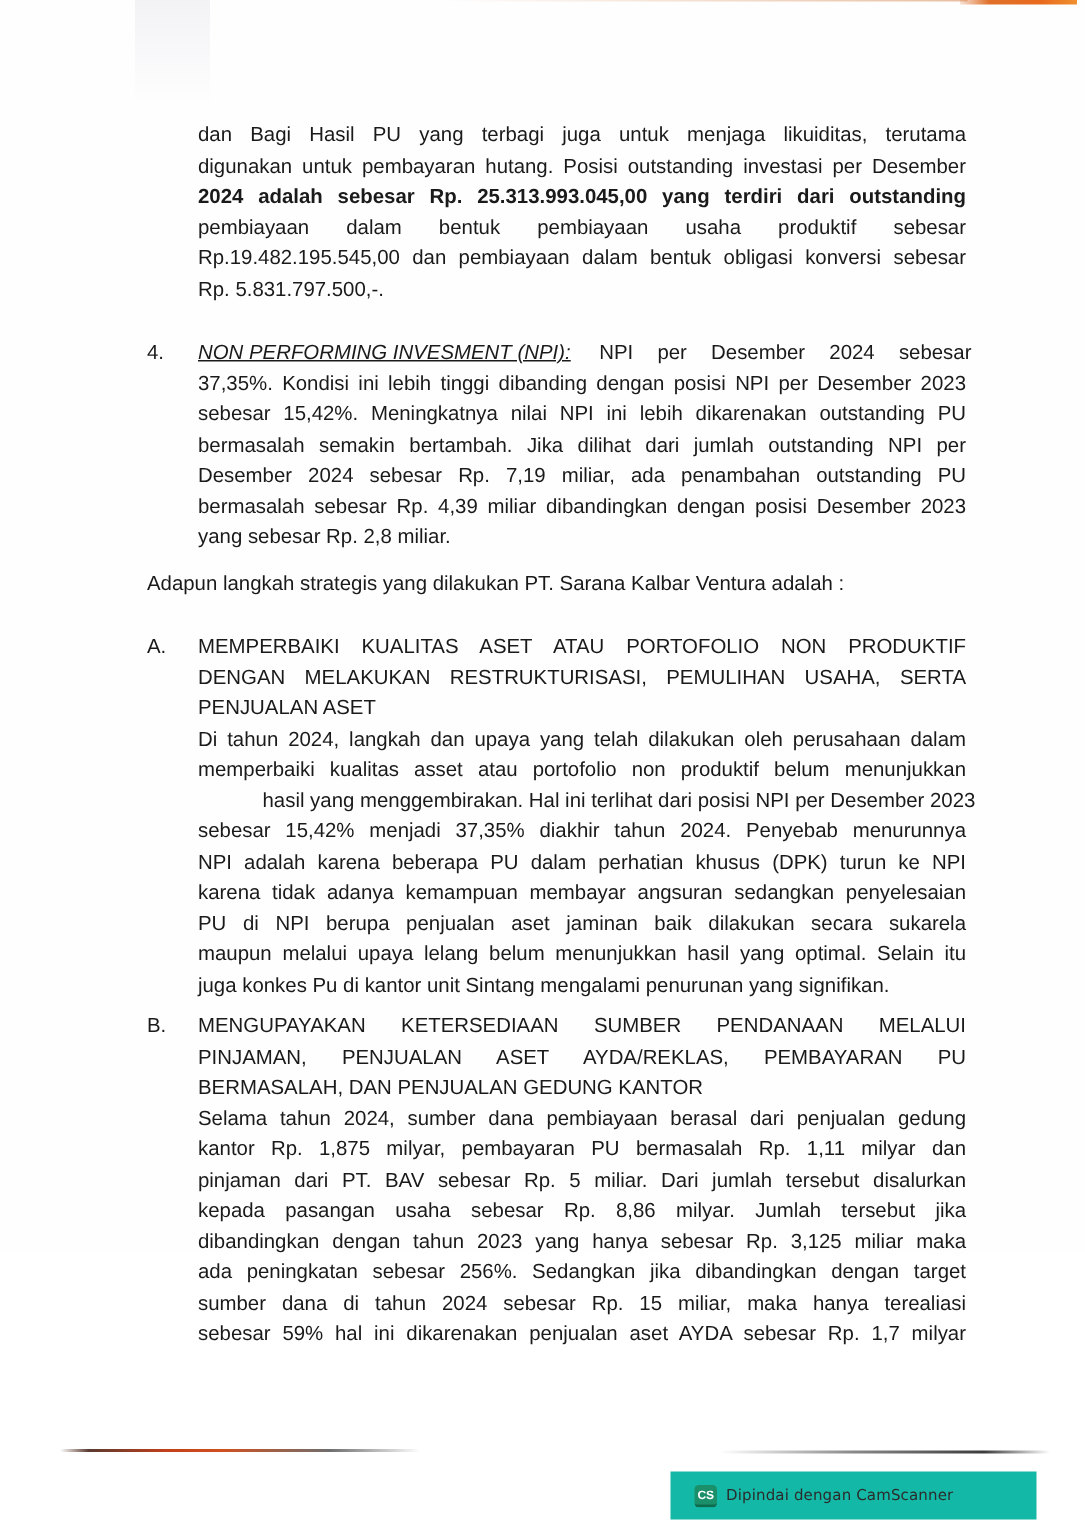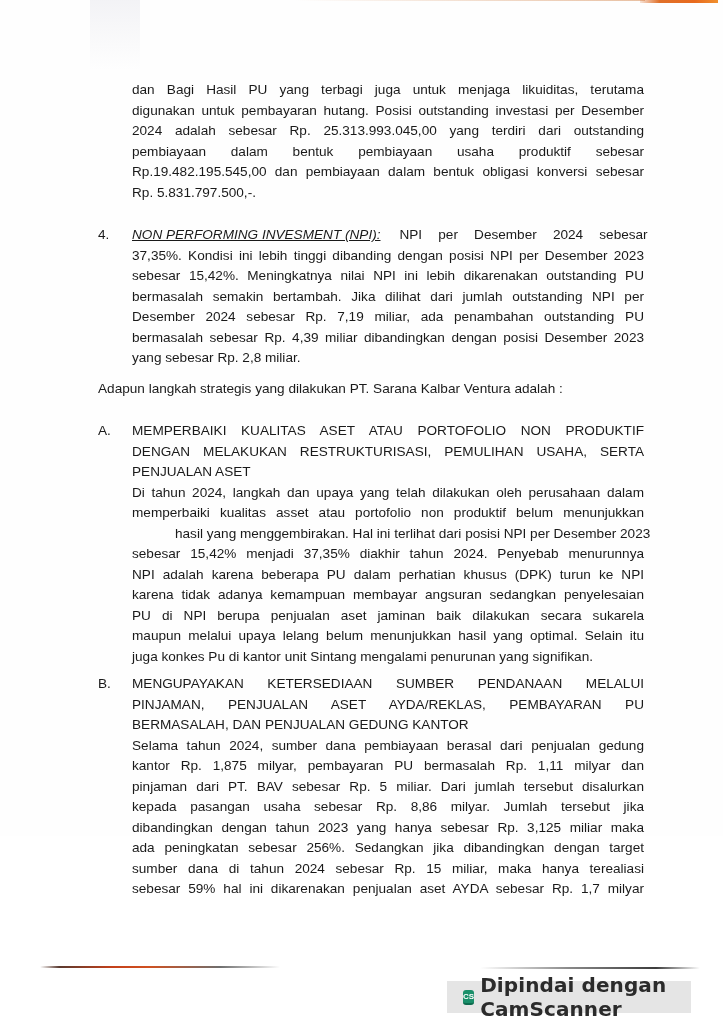--- a/index.html
+++ b/index.html
@@ -37,47 +37,47 @@
     background: linear-gradient(90deg, rgba(60,60,60,0) 0%, #5a3a30 8%, #c4401a 30%, #d05020 45%, #6e6e6e 75%, rgba(150,150,150,0) 100%);
     border-radius: 2px;
   }
   .bottom-rule-right {
     position: absolute; left: 480px; top: 967px; width: 220px; height: 2px;
     background: linear-gradient(90deg, rgba(120,120,120,0) 0%, #8a8a8a 40%, #3c3c3c 80%, rgba(60,60,60,0) 100%);
     border-radius: 2px;
   }
   .cs-badge {
     position: absolute; left: 321px; top: 981px; width: 244px; height: 32px;
-    background: #e5e5e5; display: flex; align-items: center;
+    background: #14b8a6; display: flex; align-items: center;
     left: 447px;
   }
   .cs-icon {
     width: 15px; height: 15px; background: #1a8f6a; border-radius: 3px;
     color: #ffffff; font-size: 8px; font-weight: bold;
     display: flex; align-items: center; justify-content: center;
     margin-left: 16px; margin-right: 6px;
     font-family: "Liberation Sans", sans-serif;
     border-bottom: 2px solid #0e6b4e; box-sizing: border-box;
   }
-  .cs-text { font-size: 20px; color: #2b2b2b; font-family: "DejaVu Sans", sans-serif; letter-spacing: 0.1px; font-weight: bold; }
+  .cs-text { font-size: 10px; color: #2b2b2b; font-family: "DejaVu Sans", sans-serif; letter-spacing: 0.1px; }
 </style>
 </head>
 <body>
 
 <div class="page">
   <div class="top-rule2"></div>
   <div class="top-rule"></div>
   <div class="left-smudge"></div>
 
   <div class="content">
 
     <div>
       <div class="line" style="top:81px"><span style="white-space: nowrap;">dan Bagi Hasil PU yang terbagi juga untuk menjaga likuiditas, terutama</span></div>
       <div class="line" style="top:102px"><span style="white-space: nowrap;">digunakan untuk pembayaran hutang. Posisi outstanding investasi per Desember</span></div>
-      <div class="line" style="top:122px"><span style="white-space: nowrap;">2024 adalah sebesar Rp. 25.313.993.045,00 yang terdiri dari outstanding</span></div>
+      <div class="line" style="top:122px"><span style="white-space: nowrap; font-weight: bold;">2024 adalah sebesar Rp. 25.313.993.045,00 yang terdiri dari outstanding</span></div>
       <div class="line" style="top:143px"><span style="white-space: nowrap;">pembiayaan dalam bentuk pembiayaan usaha produktif sebesar</span></div>
       <div class="line" style="top:163px"><span style="white-space: nowrap;">Rp.19.482.195.545,00 dan pembiayaan dalam bentuk obligasi konversi sebesar</span></div>
       <div class="line last" style="top:184px">Rp. 5.831.797.500,-.</div>
     </div>
 
     <div>
       <span class="marker" style="top:226px">4.</span>
       <div class="line" style="top:226px; display:flex; justify-content:space-between;">
         <span style="display:flex; gap:0;">
           <span class="u">NON PERFORMING INVESMENT (NPI):</span>

